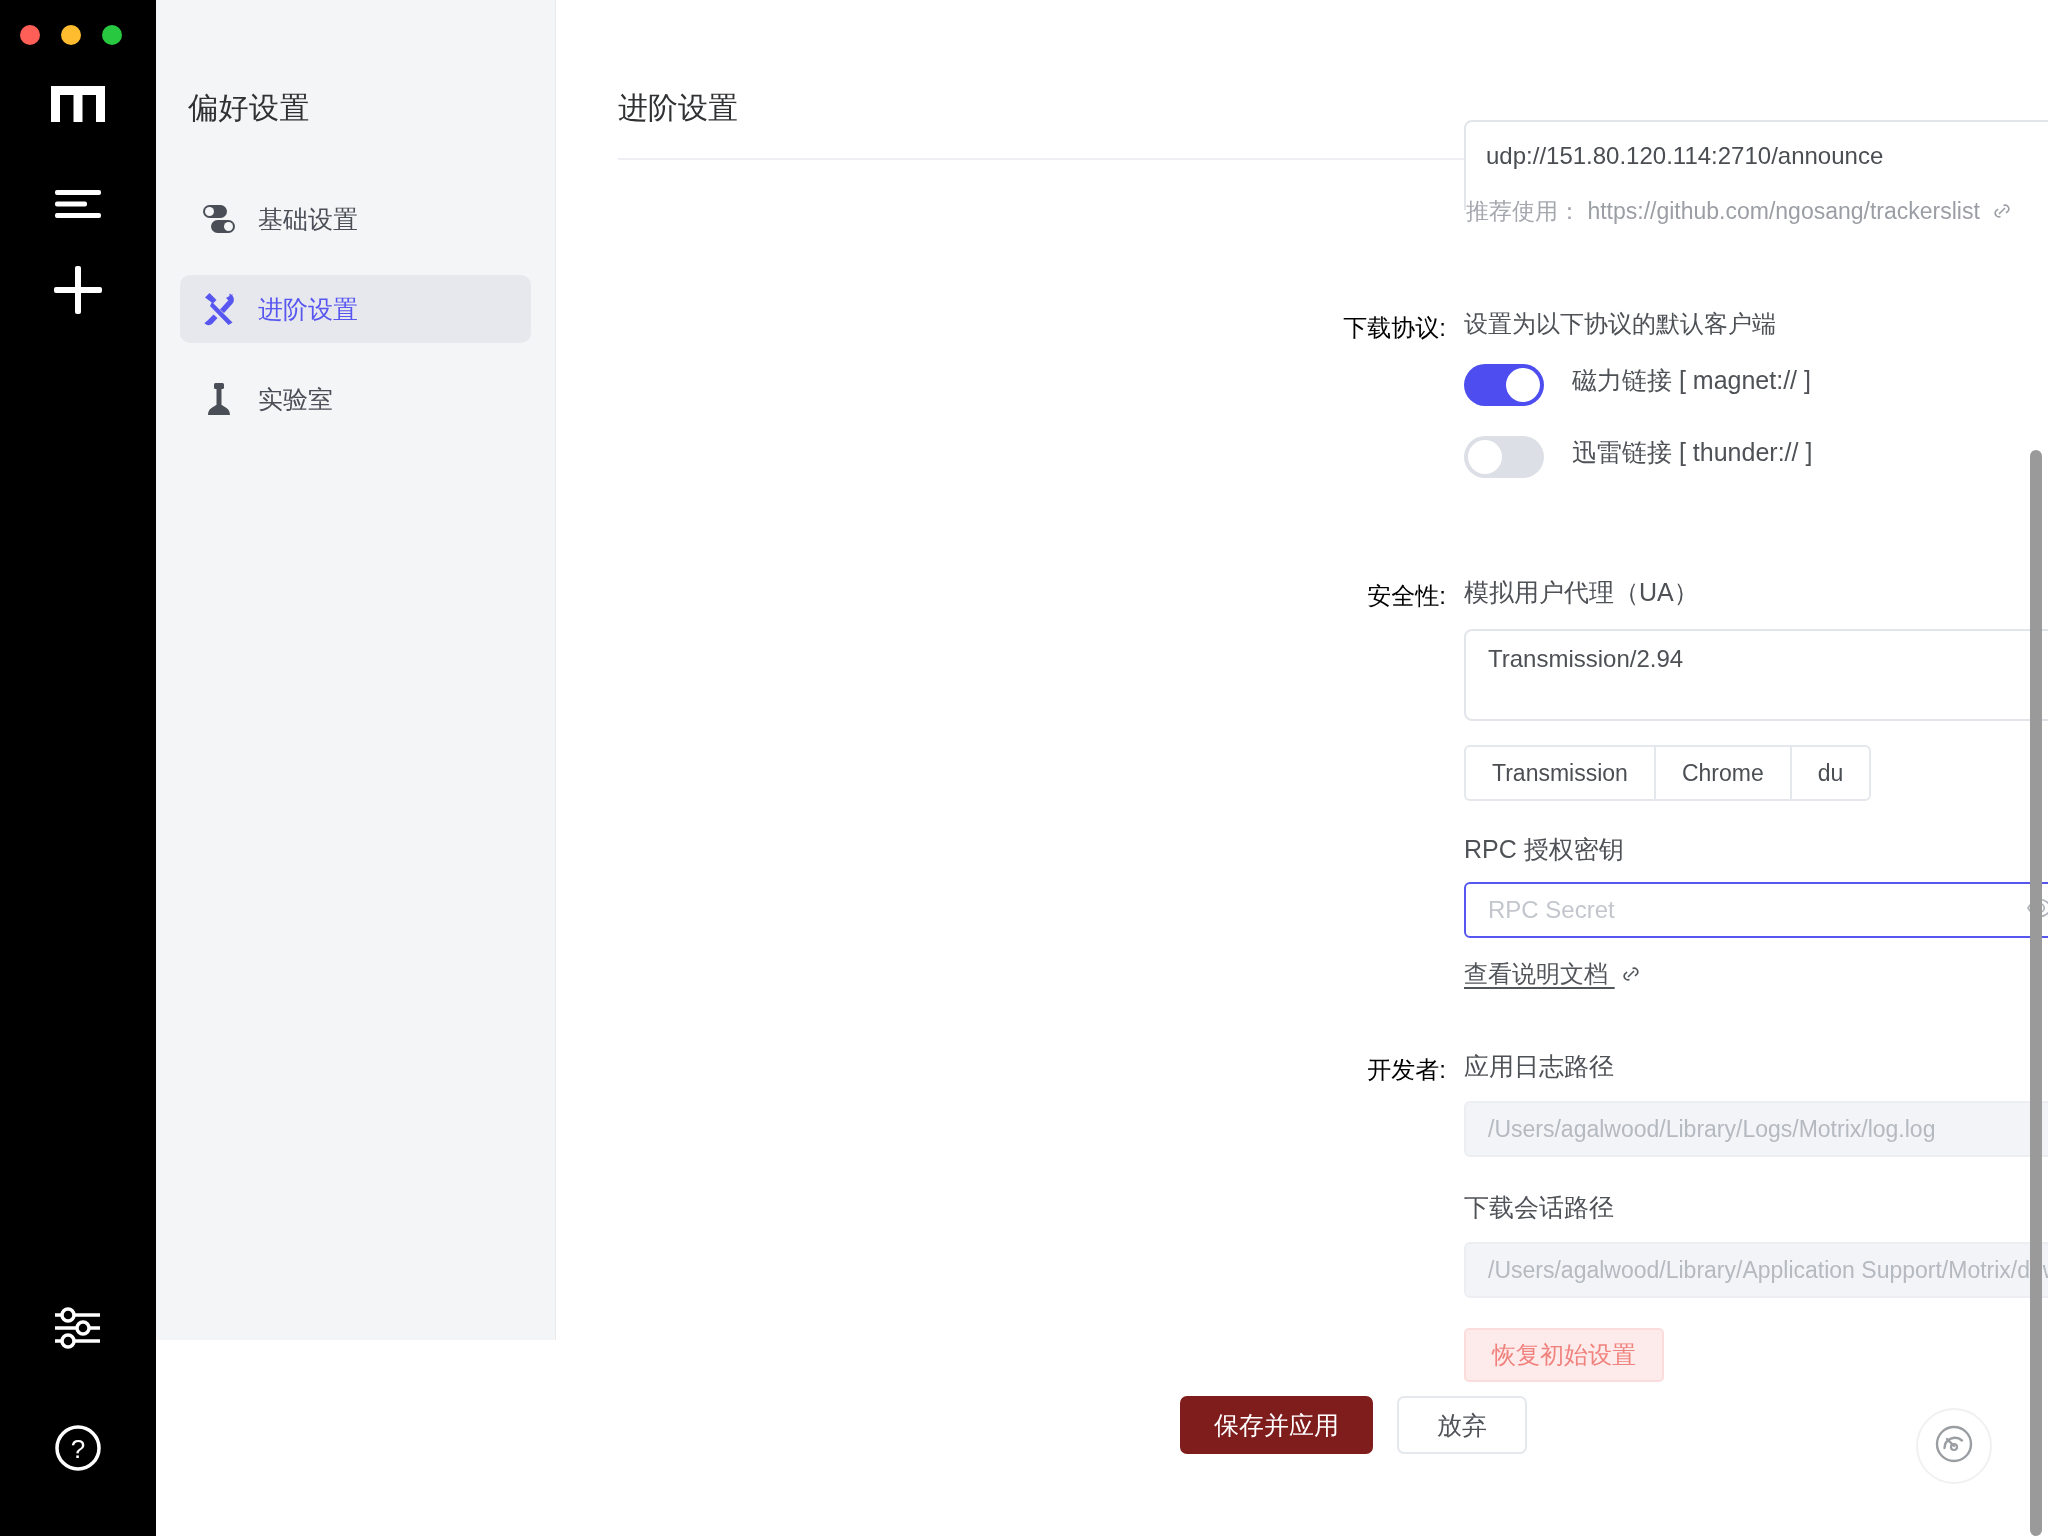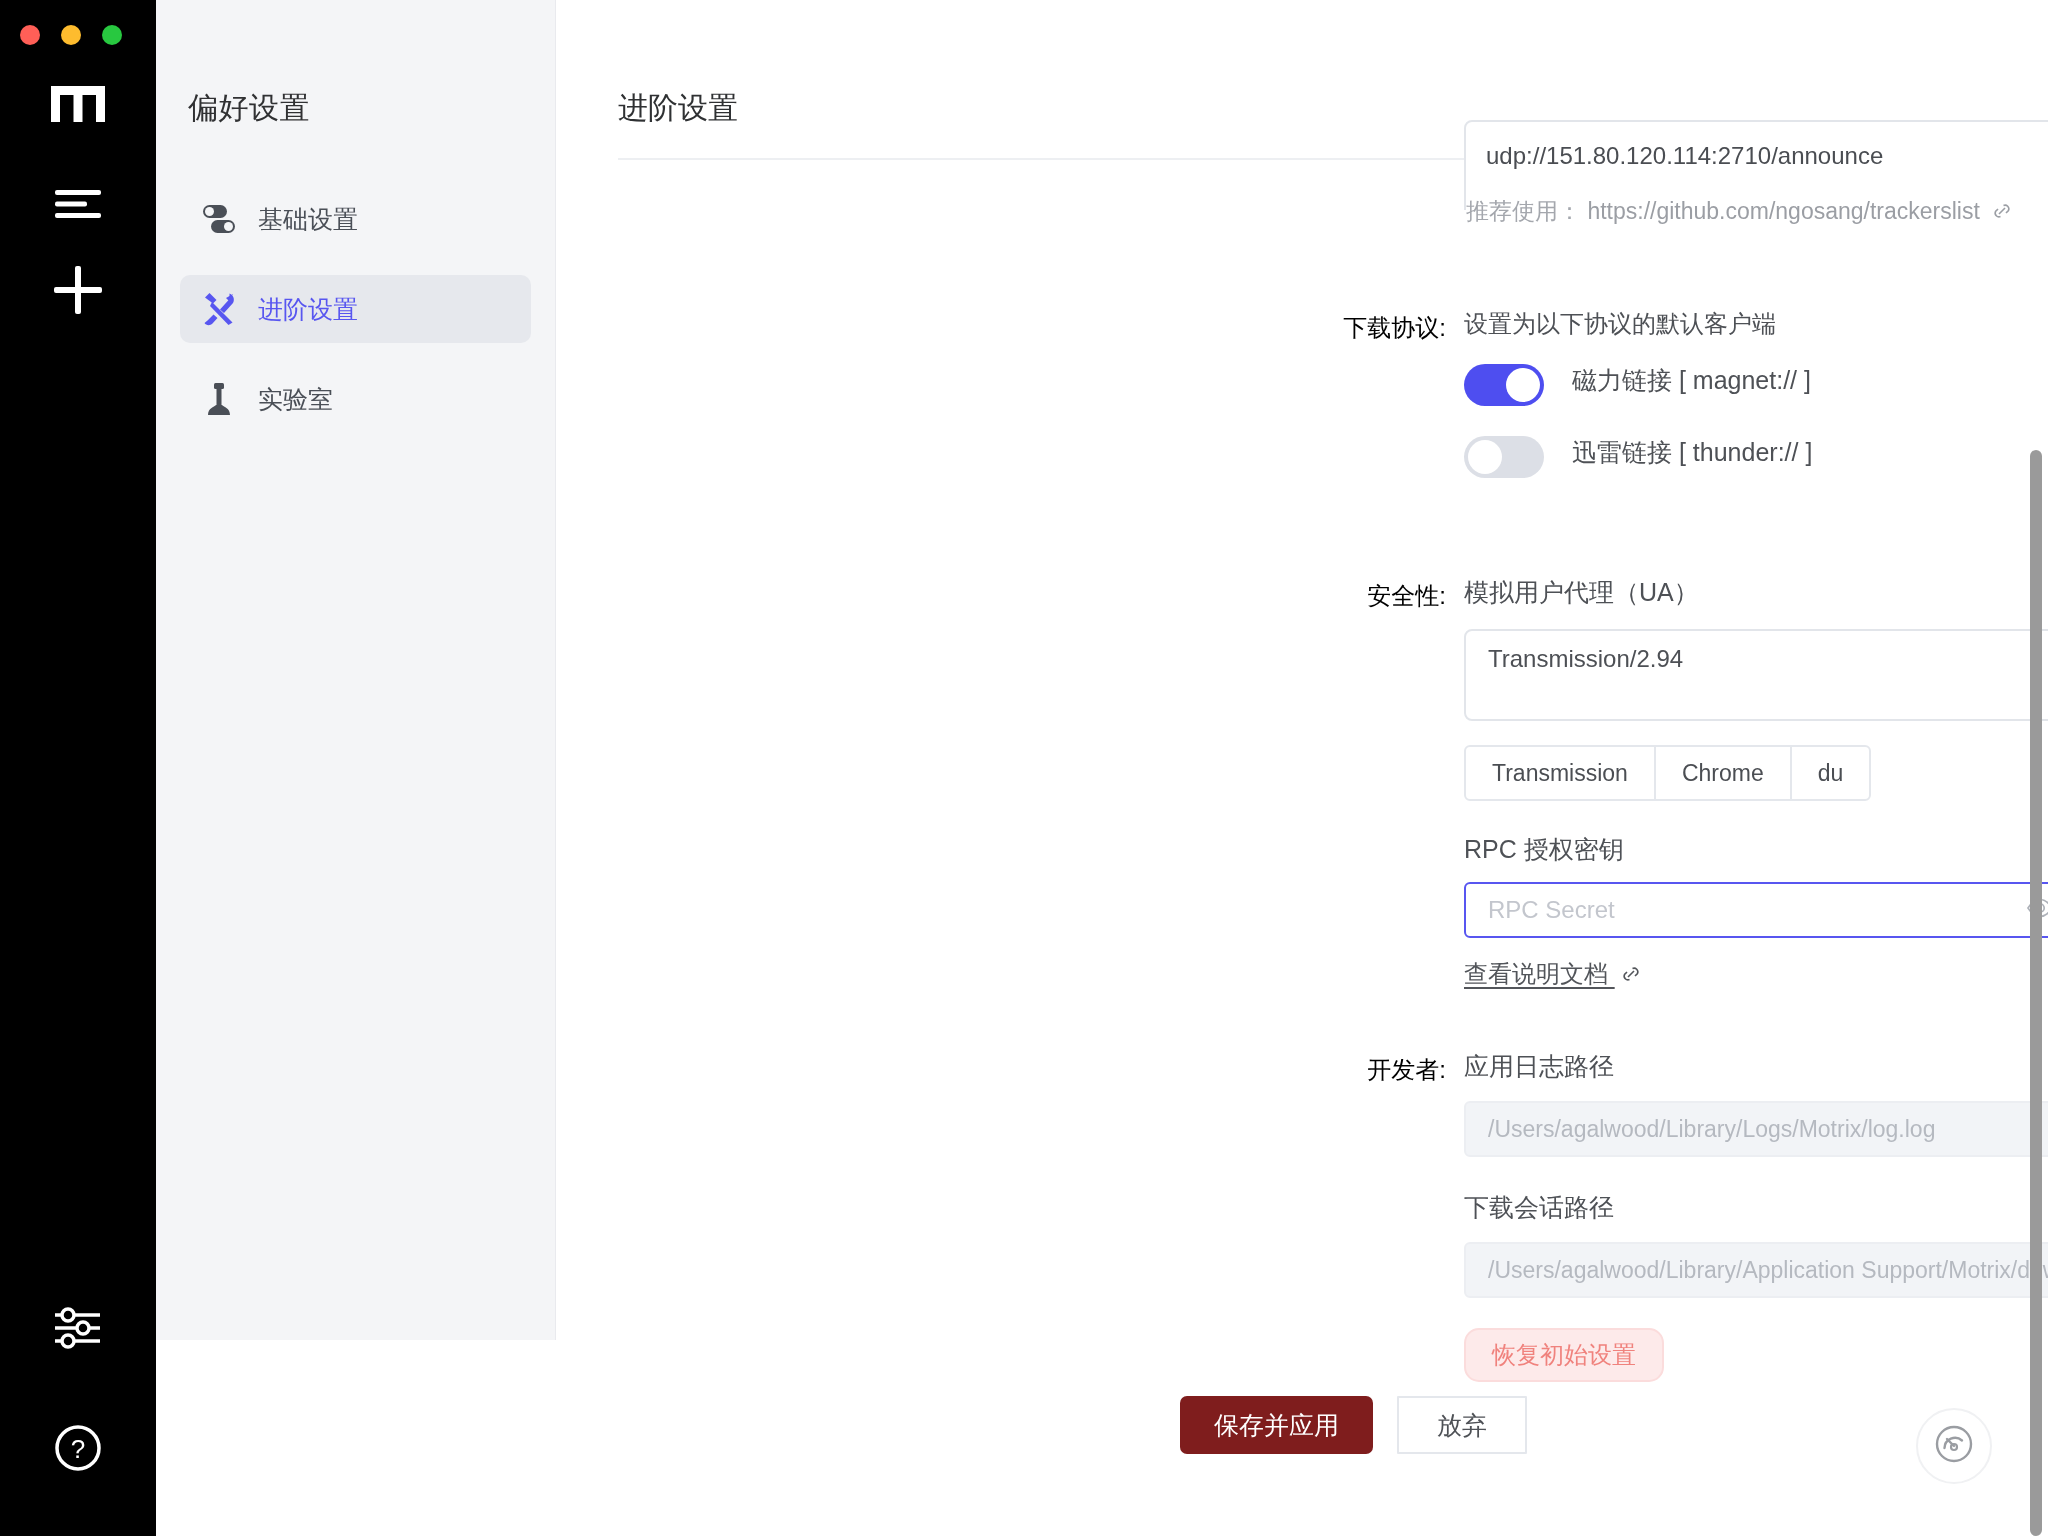--- a/index.html
+++ b/index.html
@@ -117,32 +117,32 @@
 
   .path-line { display: flex; margin-top: 8px; }
   .path-input {
     width: 845px; height: 56px; background: #f2f4f7; border: 2px solid #eceef2;
     border-radius: 6px 0 0 6px; display: flex; align-items: center; padding: 0 22px;
     font-size: 23px; color: #b5b9c0; overflow: hidden; white-space: nowrap;
   }
 
   .reset-btn {
     margin-top: 30px; display: inline-flex; align-items: center; justify-content: center;
-    height: 54px; padding: 0 26px; background: #fdeaea; border: 2px solid #fbdcdc; border-radius: 15px;
+    height: 54px; padding: 0 26px; background: #fdeaea; border: 2px solid #fbdcdc; border-radius: 5px;
     color: #f0827d; font-size: 24px; cursor: pointer;
   }
 
   .footer { position: absolute; left: 624px; bottom: 82px; display: flex; gap: 24px; align-items: center; }
   .btn-primary {
     height: 58px; padding: 0 34px; background: #7f1d1d; color: #fff; border-radius: 7px;
     font-size: 25px; display: flex; align-items: center; cursor: pointer;
   }
   .btn-default {
     height: 58px; padding: 0 38px; background: #fff; color: #4e5156; border: 2px solid #e4e7ec;
-    border-radius: 1px; font-size: 25px; display: flex; align-items: center; cursor: pointer;
+    border-radius: 7px; font-size: 25px; display: flex; align-items: center; cursor: pointer;
   }
 
   .fab {
     position: absolute; right: 56px; bottom: 52px; width: 76px; height: 76px; border-radius: 50%;
     border: 2px solid #f0f1f3; background: #fff; display: flex; align-items: center; justify-content: center;
     cursor: pointer;
   }
 
   .scrollbar { position: absolute; right: 6px; top: 450px; width: 12px; height: 1086px; }
   .scroll-thumb { width: 12px; height: 100%; background: #9a9a9a; border-radius: 6px; }

